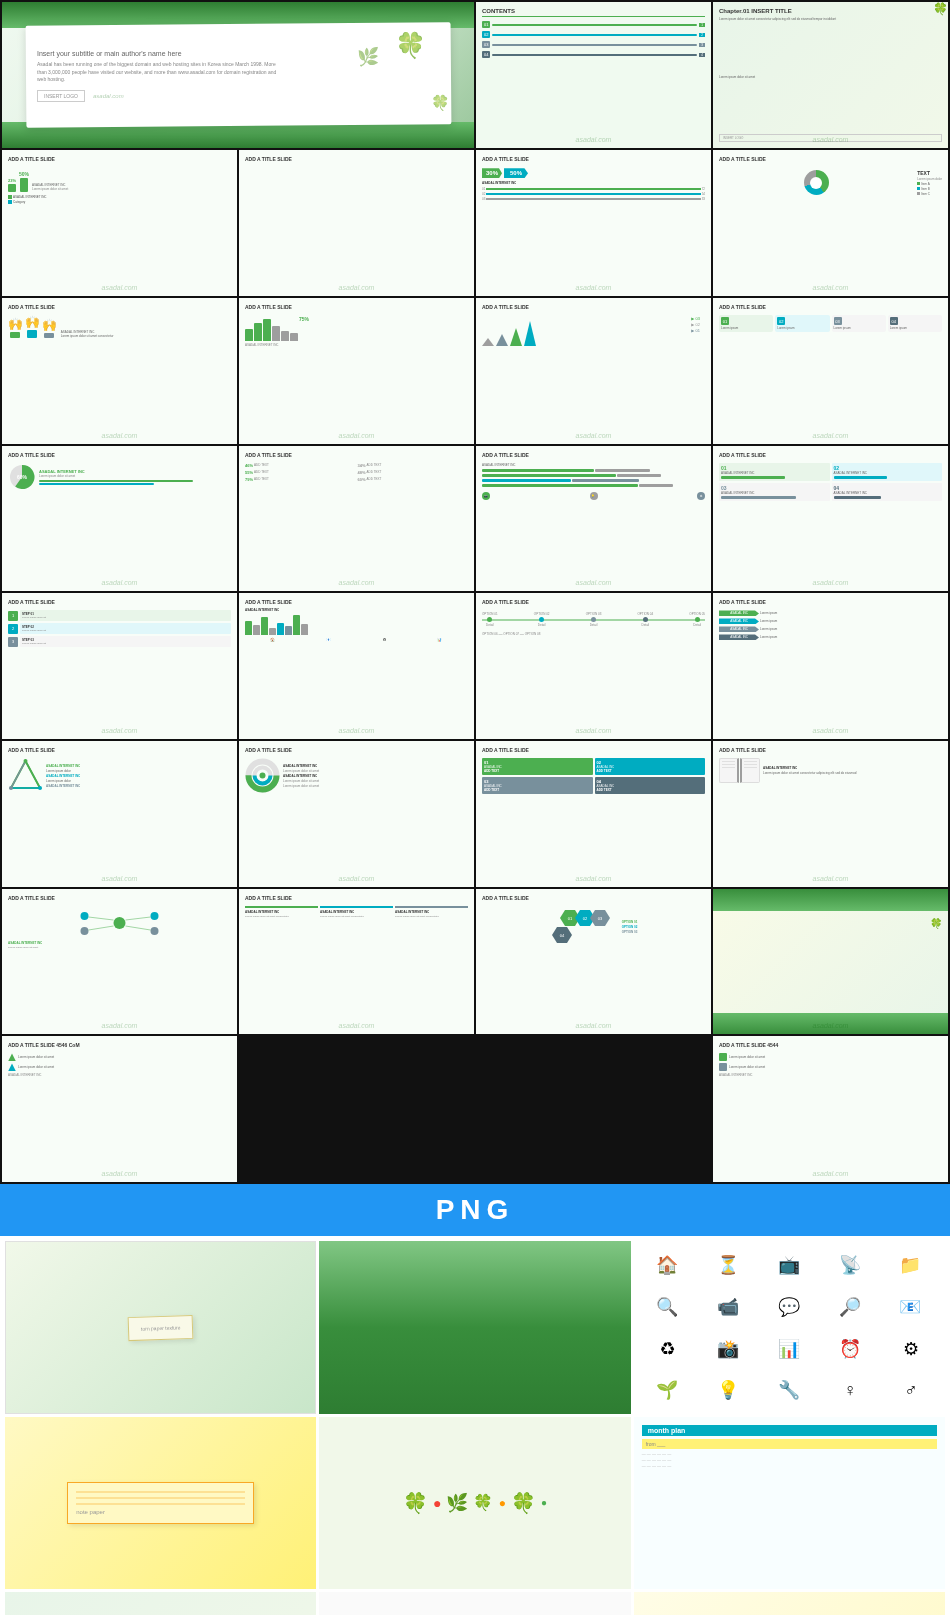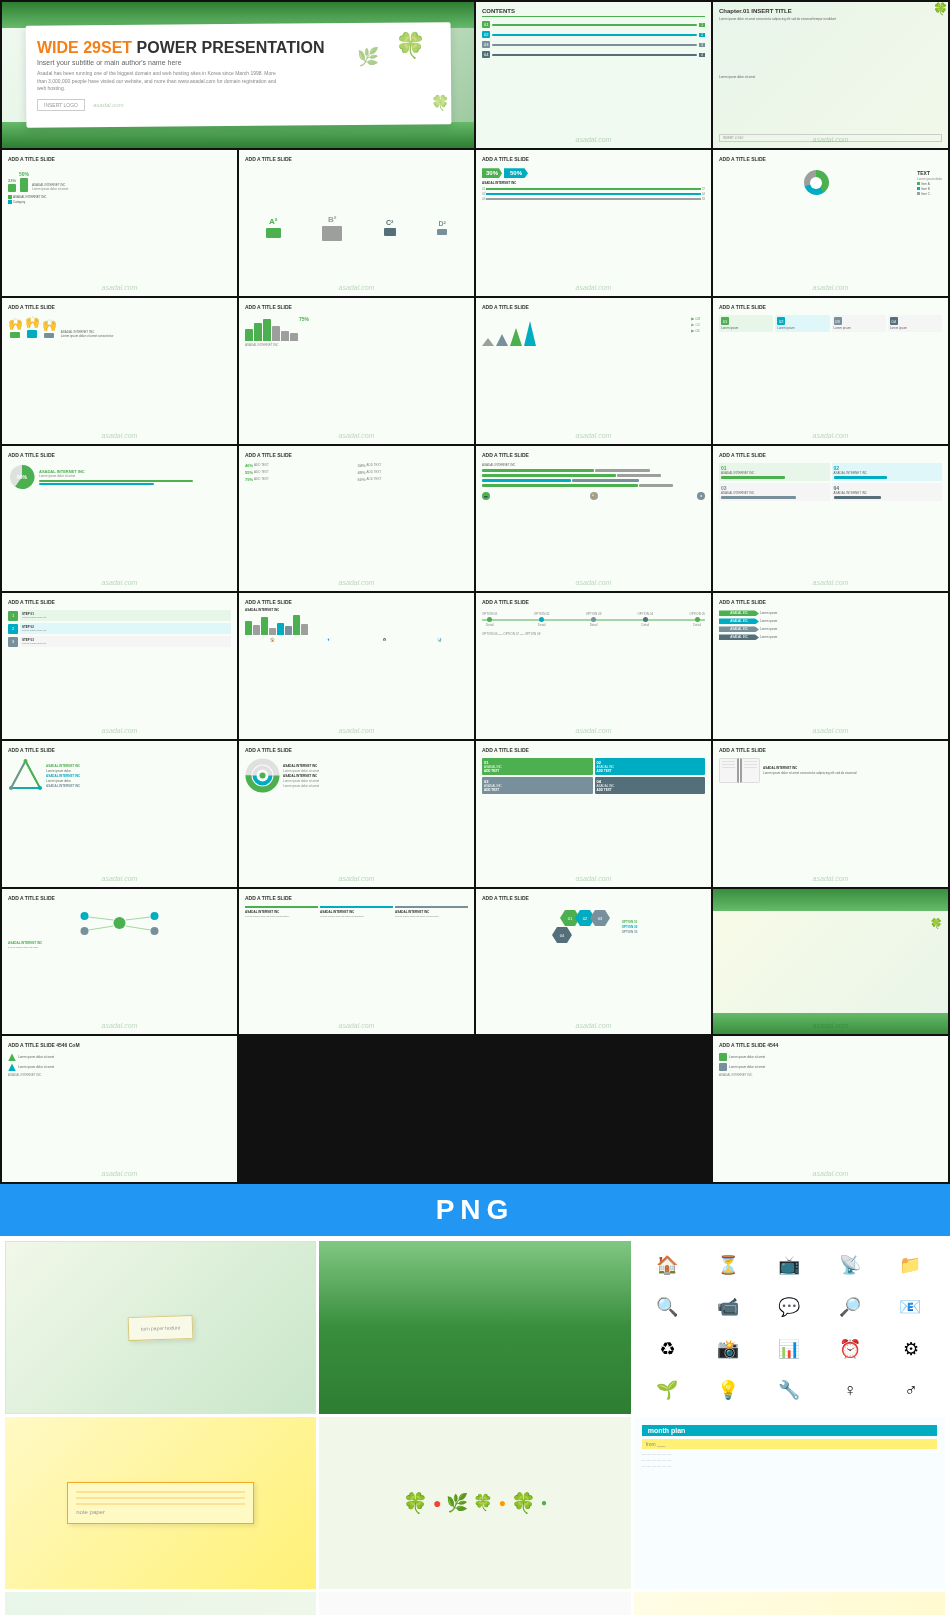--- a/index.html
+++ b/index.html
@@ -126,23 +126,20 @@
   <div class="slide-card hero-slide" style="grid-column:1/3;">
     <div class="hero-inner">
       <div class="hero-content">
 
         <div style="position:absolute;top:0;left:0;right:0;bottom:0;background:linear-gradient(180deg,#388e3c 0%,#81c784 18%,#f8fdf8 18%,#f8fdf8 82%,#81c784 82%,#388e3c 100%);opacity:0.5;"></div>
         <div style="position:absolute;top:0;left:0;right:0;height:18%;background:linear-gradient(180deg,#2e7d32,#66bb6a);"></div>
         <div style="position:absolute;bottom:0;left:0;right:0;height:18%;background:linear-gradient(180deg,#66bb6a,#2e7d32);"></div>
 
         <div style="position:absolute;top:15%;left:5%;right:5%;bottom:15%;background:#fff;border-radius:2px;box-shadow:0 2px 8px rgba(0,0,0,0.15);transform:rotate(-0.5deg);"></div>
         <div style="position:relative;z-index:2;padding:8px 15px;">
-          <div style="font-size:16px;font-weight:900;color:#333;">
-            <span style="color:#f57f17;">WIDE 29SET</span><span> POWER PRESENTATION</span>
-          </div>
           <div style="font-size:7px;color:#666;margin-top:2px;">Insert your subtitle or main author's name here</div>
           <div style="font-size:5px;color:#888;margin-top:4px;line-height:1.5;max-width:60%;">Asadal has been running one of the biggest domain and web hosting sites in Korea since March 1998. More than 3,000,000 people have visited our website, and more than www.asadal.com for domain registration and web hosting.</div>
           <div style="margin-top:6px;display:flex;align-items:center;gap:8px;">
             <div style="border:1px solid #ccc;padding:2px 6px;font-size:5px;color:#999;">INSERT LOGO</div>
             <div style="font-size:6px;color:rgba(0,100,0,0.3);font-style:italic;">asadal.com</div>
           </div>
         </div>
 
         <div style="position:absolute;right:10%;top:20%;font-size:25px;opacity:0.7;">🍀</div>
         <div style="position:absolute;right:20%;top:30%;font-size:18px;opacity:0.5;">🌿</div>
@@ -228,38 +225,20 @@
         </div>
         <div class="watermark">asadal.com</div>
       </div>
     </div>
   </div>
 
   <div class="slide-card">
     <div class="slide-inner">
       <div class="slide-content">
         <div class="slide-label">ADD A TITLE SLIDE</div>
-        <div style="display:flex;align-items:center;justify-content:space-around;flex:1;">
-          <div style="display:flex;flex-direction:column;align-items:center;">
-            <span style="font-size:8px;font-weight:bold;color:#4caf50;">A²</span>
-            <div style="width:15px;height:10px;background:#4caf50;border-radius:1px;margin-top:2px;"></div>
-          </div>
-          <div style="display:flex;flex-direction:column;align-items:center;">
-            <span style="font-size:8px;font-weight:bold;color:#9e9e9e;">B²</span>
-            <div style="width:20px;height:15px;background:#9e9e9e;border-radius:1px;margin-top:2px;"></div>
-          </div>
-          <div style="display:flex;flex-direction:column;align-items:center;">
-            <span style="font-size:7px;font-weight:bold;color:#546e7a;">C²</span>
-            <div style="width:12px;height:8px;background:#546e7a;border-radius:1px;margin-top:2px;"></div>
-          </div>
-          <div style="display:flex;flex-direction:column;align-items:center;">
-            <span style="font-size:7px;font-weight:bold;color:#78909c;">D²</span>
-            <div style="width:10px;height:6px;background:#78909c;border-radius:1px;margin-top:2px;"></div>
-          </div>
-        </div>
         <div class="watermark">asadal.com</div>
       </div>
     </div>
   </div>
 
   <div class="slide-card">
     <div class="slide-inner">
       <div class="slide-content">
         <div class="slide-label">ADD A TITLE SLIDE</div>
         <div style="display:flex;align-items:center;gap:2px;margin-top:3px;">

